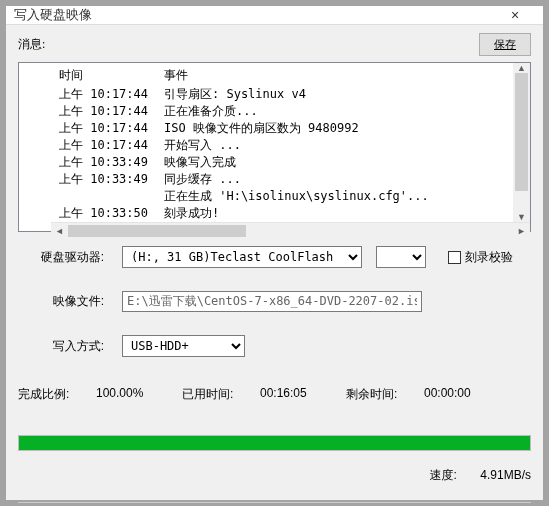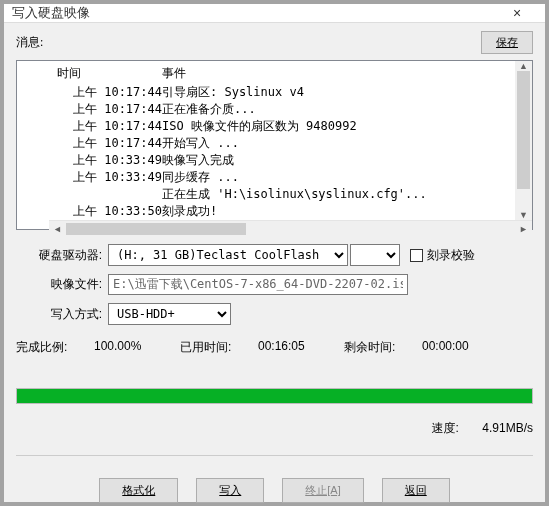--- a/index.html
+++ b/index.html
@@ -1,42 +1,42 @@
 <!DOCTYPE html>
 <html><head>
 <meta charset="utf-8">
 <style>
 * { box-sizing: border-box; margin: 0; padding: 0; }
 body { font-family: "Microsoft YaHei", SimSun, sans-serif; font-size: 12px; background: #fff; }
-.window { width: 549px; height: 506px; border: 4px solid #a3a3a3; background: #f0f0f0; display: flex; flex-direction: column; }
+.window { width: 549px; height: 506px; border: 6px solid #a3a3a3; background: #f0f0f0; display: flex; flex-direction: column; }
 .titlebar { height: 30px; background: #fff; display: flex; align-items: center; padding: 0 8px; border-bottom: 1px solid #ddd; }
 .titlebar .title { flex: 1; font-size: 13px; color: #333; }
 .titlebar .close { width: 40px; text-align: center; font-size: 14px; color: #333; cursor: pointer; }
 .content { flex: 1; padding: 8px 12px; display: flex; flex-direction: column; gap: 6px; }
 .msg-row { display: flex; align-items: center; gap: 8px; }
 .msg-label { flex: 1; font-family: Liberation Serif, serif; }
 .btn { background: #e1e1e1; border: 1px solid #adadad; padding: 3px 14px; cursor: pointer; font-size: 11px; font-family: inherit; text-decoration: underline; }
 .btn.disabled { color: #888; }
 .log-box { border: 1px solid #828790; background: #fff; height: 170px; display: flex; flex-direction: column; }
 .log-header { display: flex; padding: 4px 8px 2px; font-size: 12px; color: #000; }
 .log-header .col-time { width: 105px; }
 .log-body { flex: 1; overflow: hidden; padding: 0 8px; font-family: SimSun, monospace; font-size: 12px; line-height: 17px; }
-.log-row { display: flex; white-space: nowrap; text-align: right; }
+.log-row { display: flex; white-space: nowrap; }
 .log-row .t { width: 105px; }
 .scrollbar-x { height: 17px; background: #f0f0f0; display: flex; border-top: 1px solid #e5e5e5; }
 .sb-btn { width: 17px; background: #f0f0f0; display: flex; align-items: center; justify-content: center; font-size: 9px; color: #606060; cursor: pointer; }
 .sb-track { flex: 1; background: #f0f0f0; position: relative; }
 .sb-thumb { position: absolute; left: 0; top: 2px; bottom: 2px; width: 40%; background: #cdcdcd; }
 .scrollbar-y { position: absolute; right: 0; top: 0; bottom: 17px; width: 17px; background: #f0f0f0; display: flex; flex-direction: column; }
 .sb-track-y { flex: 1; position: relative; }
 .sb-thumb-y { position: absolute; top: 0; left: 2px; right: 2px; height: 85%; background: #cdcdcd; }
 .log-wrap { position: relative; flex: 1; display: flex; }
 .log-inner { flex: 1; display: flex; flex-direction: column; padding-left: 32px; }
 .form { margin-top: 8px; }
-.form-row { display: flex; align-items: center; margin-bottom: 8px; gap: 2px; }
+.form-row { display: flex; align-items: center; margin-bottom: 23px; gap: 14px; }
 .form-label { width: 90px; text-align: right; padding-right: 4px; }
 .select { font-family: SimSun, monospace; font-size: 12px; background: #fff; border: 1px solid #7a7a7a; padding: 2px 4px; height: 22px; }
 .select.wide { width: 240px; }
 .select.med { width: 123px; }
 .input { font-family: SimSun, monospace; font-size: 12px; background: #fff; border: 1px solid #7a7a7a; padding: 2px 4px; height: 21px; width: 300px; color: #666; }
 .checkbox-wrap { display: flex; align-items: center; gap: 4px; margin-left: 8px; }
 .checkbox { width: 13px; height: 13px; border: 1px solid #333; background: #fff; }
 .hr { border: none; border-top: 1px solid #ccc; margin: 6px 0; }
 .stat-row { display: flex; gap: 6px; margin-bottom: 22px; }
 .stat-row .l { width: 72px; }

